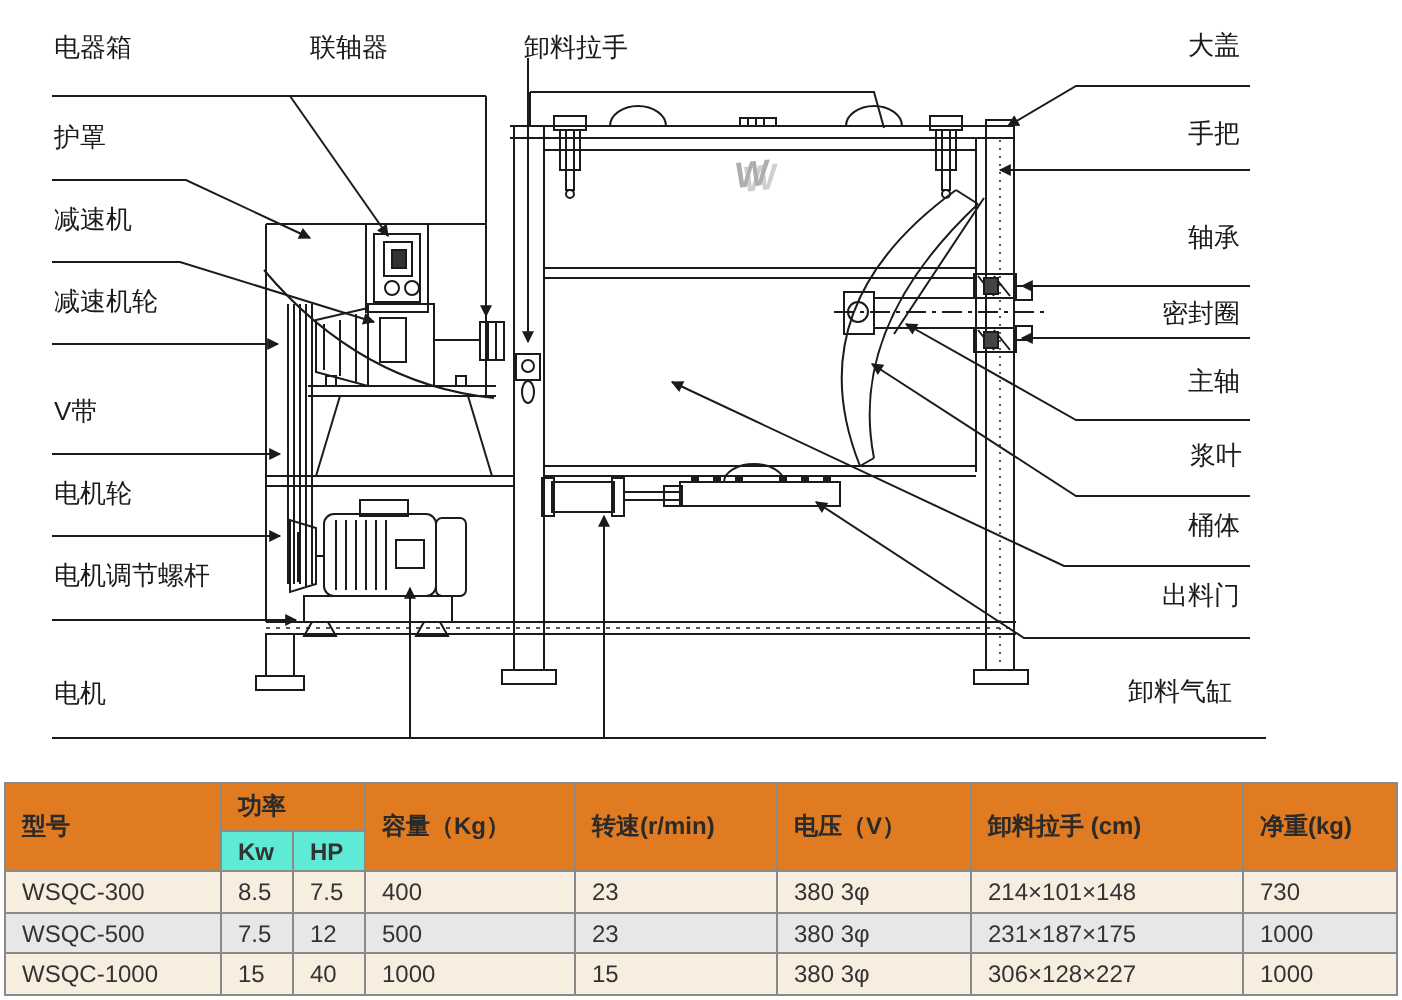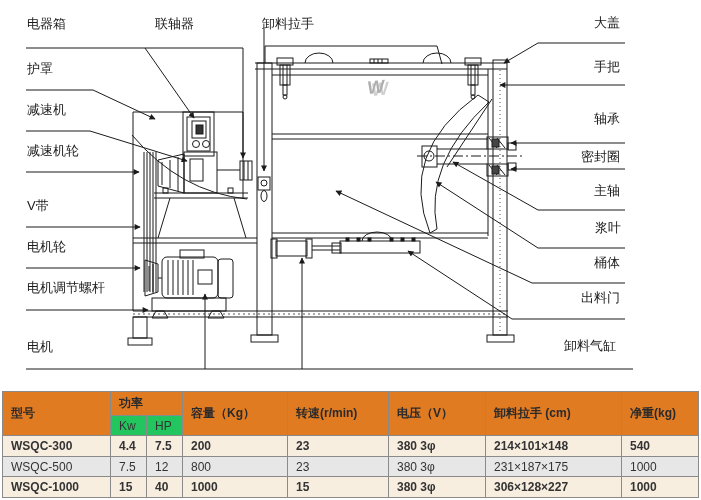--- a/index.html
+++ b/index.html
@@ -6,22 +6,22 @@
   body{width:701px;height:500px;position:relative;overflow:hidden;
        font-family:"Liberation Sans","DejaVu Sans",sans-serif;color:#1b1b1b;}
   .stage{position:absolute;left:0;top:0;width:701px;height:390px;background:#fff;}
   svg text{font-family:"Liberation Sans","DejaVu Sans",sans-serif;}
   .table-wrap{position:absolute;left:2px;top:391px;width:570px;height:107px;border-radius:13px;}
   table.spec{border-collapse:collapse;width:100%;height:100%;table-layout:fixed;
              font-size:12px;border:1px solid #5a5a5a;}
   table.spec th,table.spec td{border:1px solid #8a8a8a;padding:2px 2px 2px 8px;
              text-align:left;vertical-align:middle;overflow:hidden;white-space:nowrap;}
   table.spec th{background:#E07B22;color:#2a2a2a;font-weight:bold;}
-  table.spec th.sub{background:#22c55e;color:#333;font-weight:normal;}
-  table.spec tr.odd td{background:#F8EEE0;color:#333;font-weight:bold;}
+  table.spec th.sub{background:#5eead4;color:#333;font-weight:bold;}
+  table.spec tr.odd td{background:#F8EEE0;color:#333;}
   table.spec tr.even td{background:#E7E7E7;color:#333;}
 </style>
 </head>
 <body>
 
 <div class="stage">
 <svg width="701" height="390" viewBox="0 0 701 390" xmlns="http://www.w3.org/2000/svg">
   <defs>
     <marker id="arw" viewBox="0 0 10 10" refX="9" refY="5" markerWidth="8" markerHeight="6" orient="auto-start-reverse">
       <path d="M0,0 L10,5 L0,10 z" fill="#1b1b1b"></path>
@@ -252,33 +252,33 @@
       <th rowspan="2">电压（V）</th>
       <th rowspan="2">卸料拉手 (cm)</th>
       <th rowspan="2">净重(kg)</th>
     </tr>
     <tr>
       <th class="sub">Kw</th>
       <th class="sub">HP</th>
     </tr>
     <tr class="odd">
       <td>WSQC-300</td>
-      <td>4.4</td>
+      <td>8.5</td>
       <td>7.5</td>
-      <td>200</td>
+      <td>400</td>
       <td>23</td>
       <td>380 3φ</td>
       <td>214×101×148</td>
-      <td>540</td>
+      <td>730</td>
     </tr>
     <tr class="even">
       <td>WSQC-500</td>
       <td>7.5</td>
       <td>12</td>
-      <td>800</td>
+      <td>500</td>
       <td>23</td>
       <td>380 3φ</td>
       <td>231×187×175</td>
       <td>1000</td>
     </tr>
     <tr class="odd">
       <td>WSQC-1000</td>
       <td>15</td>
       <td>40</td>
       <td>1000</td>

